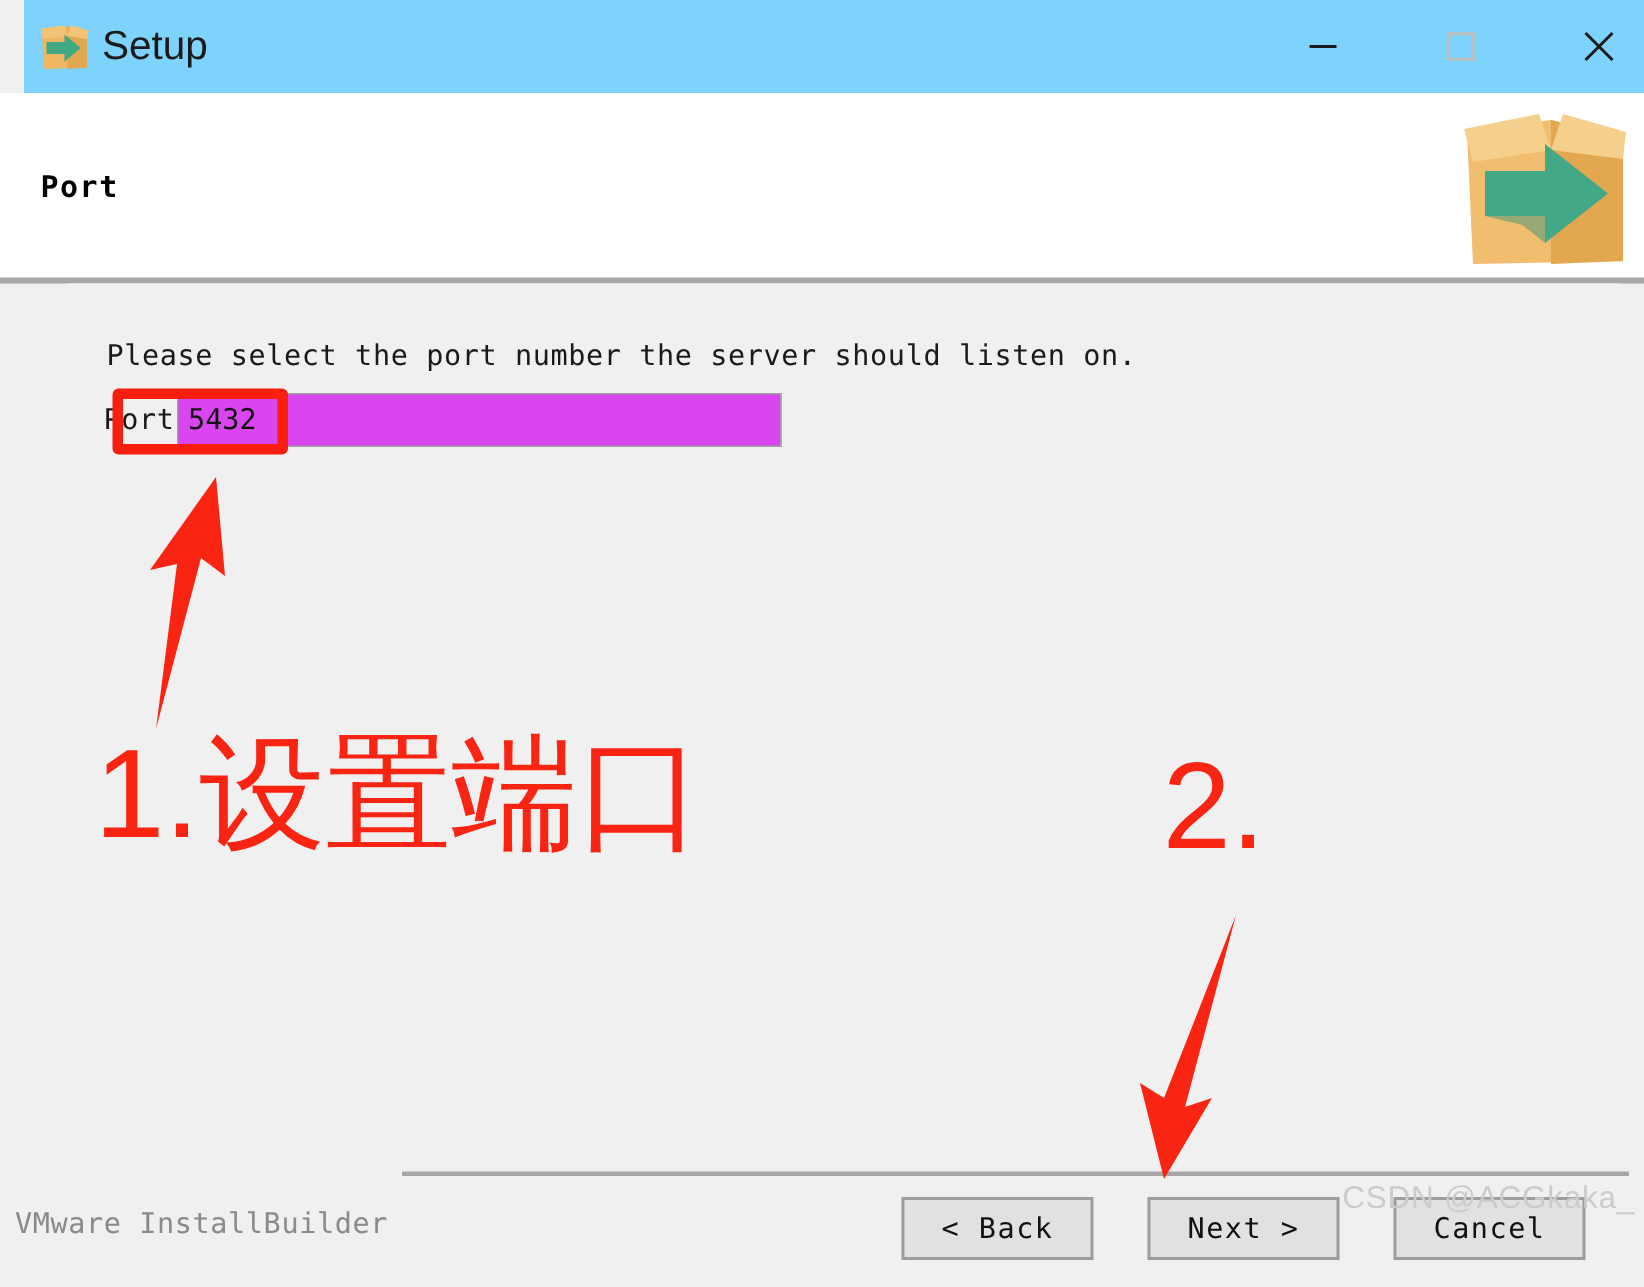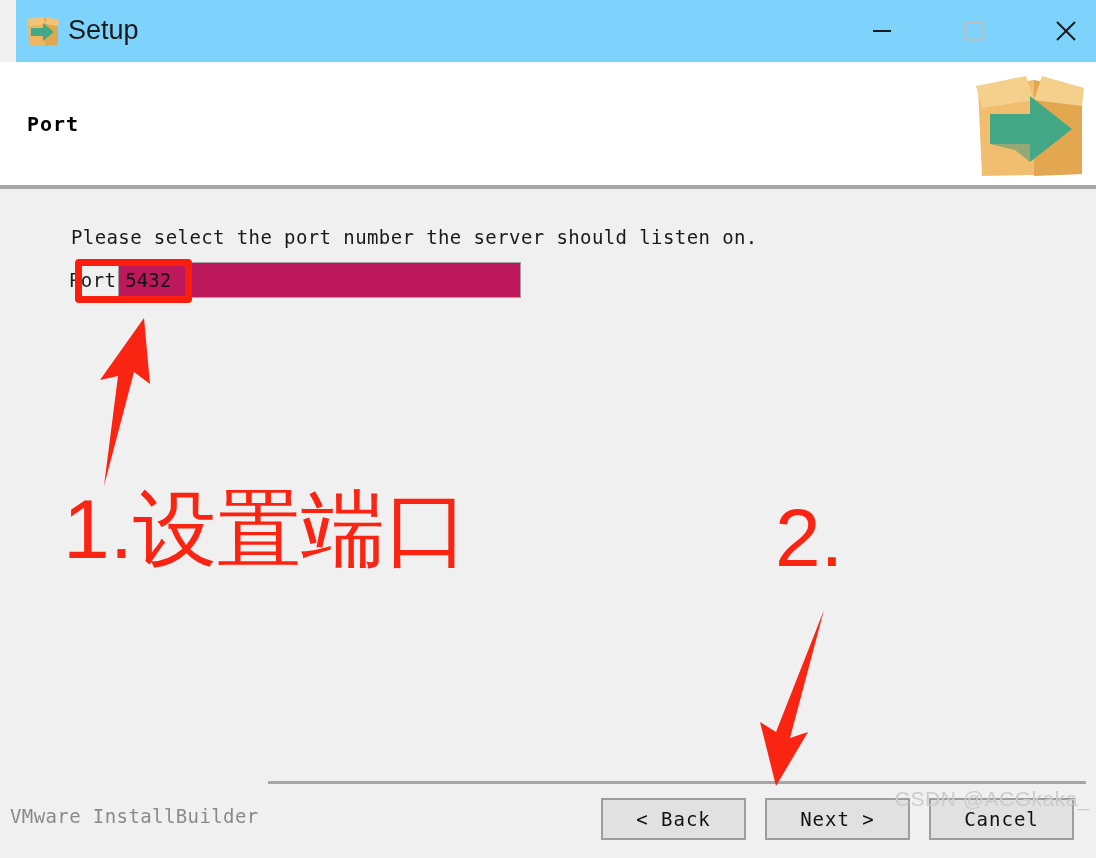--- a/index.html
+++ b/index.html
@@ -91,21 +91,21 @@
   }
   .port-label {
     font-family: "DejaVu Sans Mono", "Liberation Mono", monospace;
     font-size: 19px;
     color: #1a1a1a;
     margin-right: 2px;
     letter-spacing: 0.4px;
   }
   .port-input {
     width: 403px; height: 36px;
-    background: #be185d;
+    background: #d946ef;
     border: 1px solid #a0a0a0;
     outline: none;
     padding: 0 6px;
     font-family: "DejaVu Sans Mono", "Liberation Mono", monospace;
     font-size: 19px;
     color: #111111;
   }
 
   
   .footer-label {
@@ -120,21 +120,21 @@
     width: 818px; height: 3px;
     background: #a6a6a6;
   }
   .buttons {
     position: absolute; left: 0; top: 798px;
     width: 1096px; height: 46px;
   }
   .btn {
     position: absolute;
     top: 0;
-    width: 145px; height: 42px;
+    width: 128px; height: 42px;
     background: #e1e1e1;
     border: 2px solid #9d9d9d;
     font-family: "DejaVu Sans Mono", "Liberation Mono", monospace;
     font-size: 19px;
     color: #111111;
     letter-spacing: 1px;
     cursor: default;
     display: flex; align-items: center; justify-content: center;
     padding: 0;
   }

